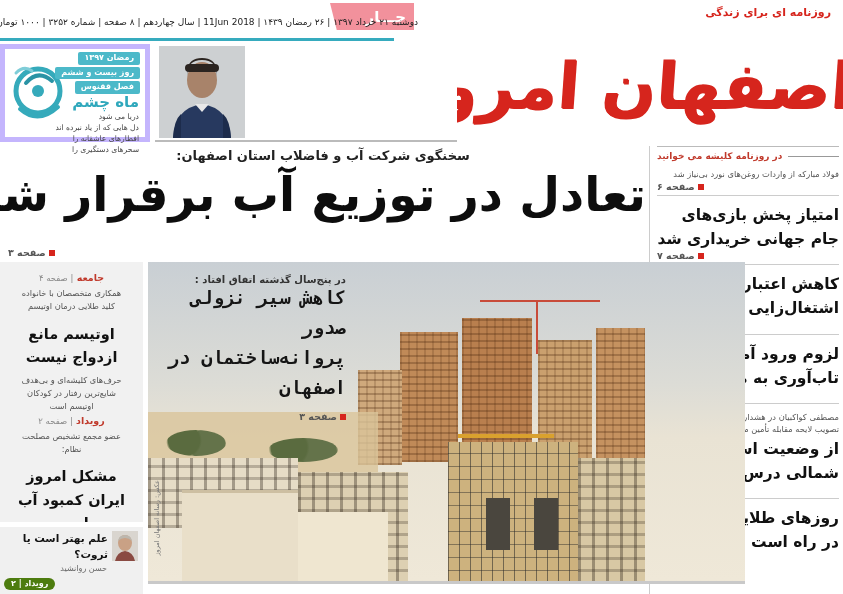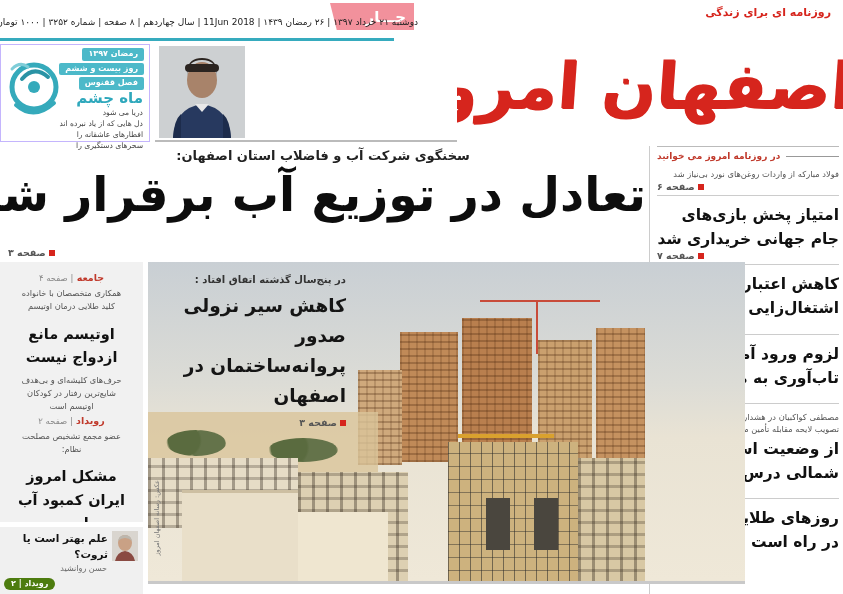--- a/index.html
+++ b/index.html
@@ -14,21 +14,21 @@
           color:#d6251d; font-weight:bold; font-size:64px; transform:skewX(-4deg);
           white-space:nowrap; text-shadow:1px 1px 0 #d6251d; margin-top:14px;}
   .ribbon { position:absolute; top:3px; left:330px; width:84px; height:27px; background:#f2919c;
             color:#fff; font-weight:bold; font-size:15px; display:flex; align-items:center;
             justify-content:flex-start; padding:0 8px; clip-path:polygon(0 0,100% 0,100% 100%,8% 100%); }
   .dateline { position:absolute; top:17px; left:6px; width:412px; font-size:9px; color:#222;
               direction:rtl; text-align:right; white-space:nowrap; letter-spacing:0; }
   .teal-rule { position:absolute; top:38px; left:0; width:394px; height:3px; background:#36abbe; }
 
   
-  .rbox { position:absolute; top:44px; left:0; width:150px; height:98px; border:1px solid #c4b5fd;
+  .rbox { position:absolute; top:44px; left:0; width:150px; height:98px; border:5px solid #c4b5fd;
           background:#fff; }
   .rbox .callig { position:absolute; left:3px; top:10px; width:60px; height:70px; }
   .rbox .pills { position:absolute; right:5px; top:3px; display:flex; flex-direction:column;
                  align-items:flex-start; gap:2px; }
   .pill { background:#4cb9c9; color:#fff; font-size:8px; font-weight:bold; padding:1px 6px 2px;
           border-radius:2px; line-height:1.2; }
   .rbox .rtitle { position:absolute; right:6px; top:44px; color:#2fa8bc; font-size:15px; font-weight:bold; }
   .rbox .rlines { position:absolute; right:6px; top:62px; width:96px; font-size:7.6px; color:#444;
                   line-height:1.45; text-align:right; }
 
@@ -98,21 +98,21 @@
               background-image:
                repeating-linear-gradient(90deg, rgba(40,40,40,.55) 0 1px, transparent 1px 11px),
                repeating-linear-gradient(0deg, rgba(40,40,40,.45) 0 1px, transparent 1px 13px); }
   .crane-h { position:absolute; height:2px; background:#c84b3a; }
   .crane-v { position:absolute; width:2px; background:#c84b3a; }
   .trees { position:absolute; border-radius:50%;
            background:radial-gradient(circle at 30% 40%, #5a6b3f 0 35%, transparent 40%),
                       radial-gradient(circle at 70% 60%, #64734a 0 38%, transparent 44%); }
   .ph-overlay { position:absolute; left:16px; top:12px; width:182px; text-align:right; direction:rtl; }
   .ph-kicker { font-size:10px; font-weight:bold; color:#333; }
-  .ph-head { font-size:18.5px; font-weight:bold; color:#151515; line-height:1.62; margin-top:6px; }
+  .ph-head { font-size:18.5px; font-weight:bold; color:#151515; line-height:1.62; margin-top:0;font-family:Liberation Mono, monospace; }
   .ph-page { margin-top:6px; }
   .ph-credit { position:absolute; left:-26px; bottom:62px; transform:rotate(-90deg); transform-origin:center;
                font-size:6.5px; color:#777; white-space:nowrap; width:70px; }
 </style>
 </head>
 <body>
 
 <div class="page">
 
   <div class="tagline">روزنامه ای برای زندگی</div>
@@ -165,21 +165,21 @@
       <span class="sq"></span>
       <span>صفحه ۳</span>
     </div>
   </div>
 
   <div class="vline"></div>
 
   <div class="rcol">
     <div class="rcol-head">
       <span class="hline"></span>
-      <span class="htext">در روزنامه امروز می خوانید</span>
+      <span class="htext">در روزنامه کلیشه می خوانید</span>
     </div>
 
     <div class="rc-item">
       <div class="rc-kicker">فولاد مبارکه از واردات روغن‌های نورد بی‌نیاز شد</div>
       <div class="pgbadge rc-page">
         <span class="sq"></span>
         <span>صفحه ۶</span>
       </div>
     </div>
     <div class="rc-divider"></div>

